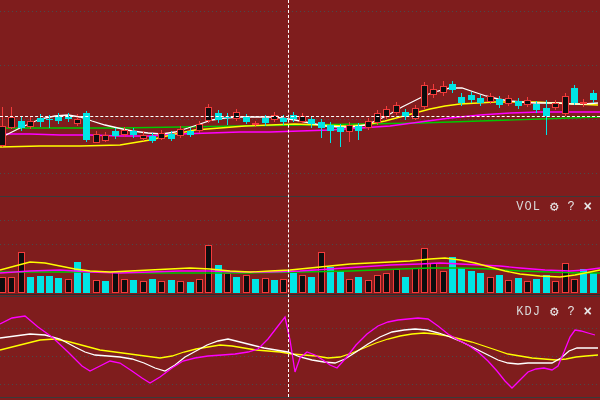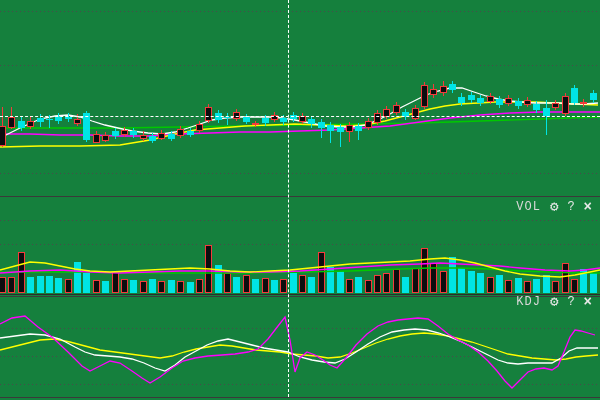--- a/index.html
+++ b/index.html
@@ -1,33 +1,33 @@
 <!DOCTYPE html>
 <html><head>
 <meta charset="utf-8">
 <style>
   html,body{margin:0;padding:0;background:#000;}
   #app{
     position:relative;width:600px;height:400px;overflow:hidden;
-    background:#15803d;
+    background:#7f1d1d;
     font-family:"Liberation Mono","DejaVu Sans Mono",monospace;
   }
   .panel-svg{position:absolute;left:0;display:block;}
   #price-svg{top:0;height:197px;width:600px;}
   #vol-svg{top:218px;height:78px;width:600px;}
   #kdj-svg{top:314px;height:83px;width:600px;}
   .separator{position:absolute;left:0;width:600px;height:1px;background:#3a3a3a;}
   #sep-1{top:196px;} #sep-2{top:296px;} #sep-3{top:397px;}
   .panel-header{
     position:absolute;right:0;width:600px;display:flex;justify-content:flex-end;
     align-items:center;gap:9px;padding-right:8px;box-sizing:border-box;
     color:#d8d8d8;font-size:12px;line-height:1;
   }
   #vol-header{top:199px;height:16px;}
-  #kdj-header{top:295px;height:14px;}
+  #kdj-header{top:305px;height:14px;}
   .hdr-label{color:#d8d8d8;letter-spacing:1px;}
   .hdr-icon{color:#e8e8e8;cursor:pointer;}
   .hdr-icon.gear{font-size:14px;}
   .hdr-icon.close{font-size:14px;font-weight:bold;}
   #crosshair-v{position:absolute;top:0;height:397px;width:0;border-left:1px dashed #ffffff;}
   #crosshair-h{position:absolute;left:0;width:600px;height:0;border-top:1px dashed #ffffff;}
 </style>
 </head>
 <body>
 

